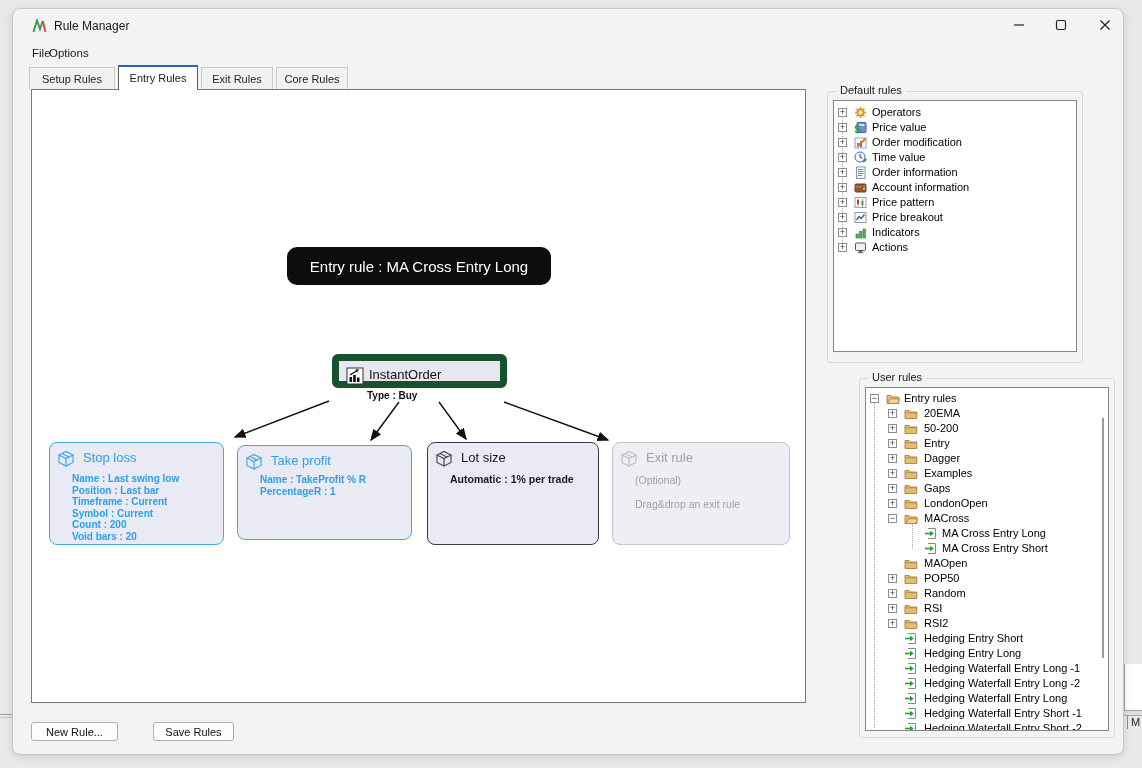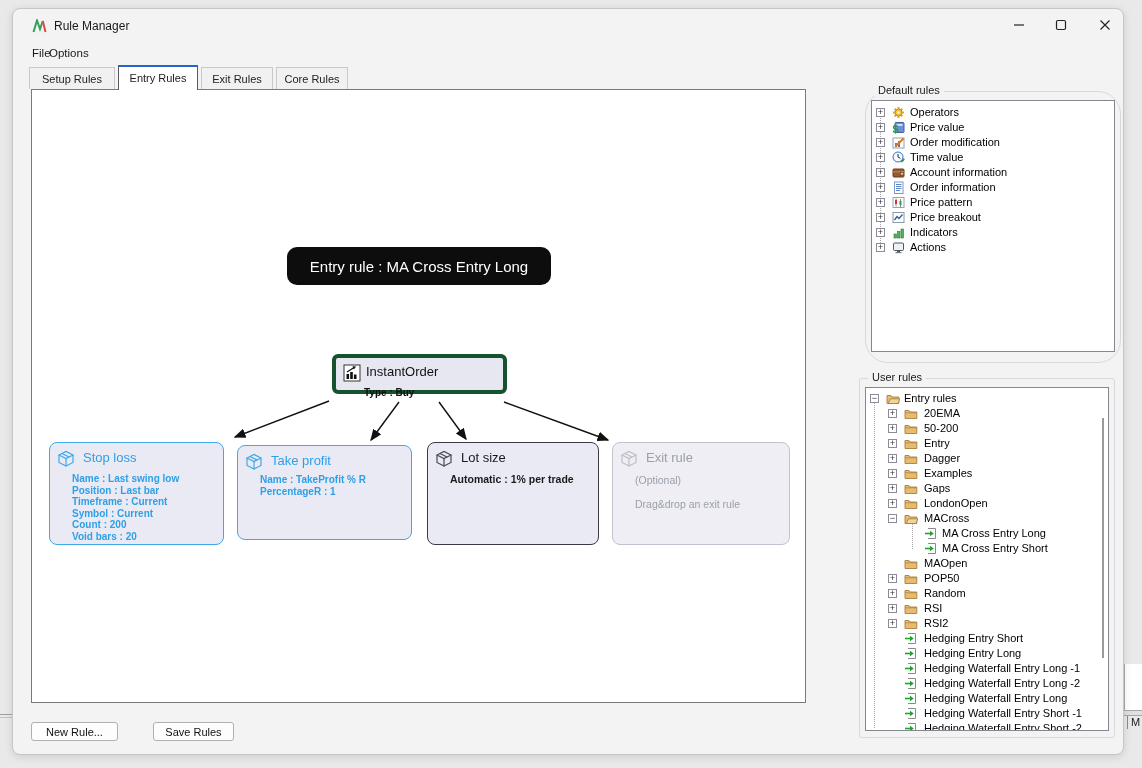--- a/index.html
+++ b/index.html
@@ -28,34 +28,34 @@
   
   .canvas{position:absolute;left:18px;top:80px;width:773px;height:612px;background:#fff;
           border:1px solid #7a7a7a;box-sizing:content-box;}
   .arrows{position:absolute;left:0;top:0;pointer-events:none;}
   .title-box{position:absolute;left:255px;top:157px;width:264px;height:38px;background:#0d0d0d;
              border-radius:10px;color:#fff;font-size:15px;display:flex;align-items:center;justify-content:center;}
   .node{position:absolute;box-sizing:border-box;border-radius:8px;background:#eaeaf4;}
   .node .ntitle{position:absolute;left:33px;top:7px;font-size:13px;}
   .node .cube{position:absolute;left:6px;top:6px;}
   .nlines{position:absolute;left:22px;top:30px;font-size:10px;font-weight:bold;line-height:11.5px;}
-  .node-instant{left:300px;top:264px;width:175px;height:40px;background:#e7e7f1;border:4px solid #14532d;border-radius:6px;}
+  .node-instant{left:300px;top:264px;width:175px;height:34px;background:#e7e7f1;border:7px solid #14532d;border-radius:6px;}
   .node-instant .ntitle{left:30px;top:6px;color:#111;}
   .node-instant .ndetail{position:absolute;left:28px;top:29px;font-size:10px;font-weight:bold;color:#111;}
   .node-stop{left:17px;top:352px;width:175px;height:103px;border:1px solid #3fa9e8;color:#2f9fe6;}
   .node-take{left:205px;top:355px;width:175px;height:95px;border:1px solid #3fa9e8;color:#2f9fe6;}
   .node-take .nlines{top:28px;}
   .node-lot{left:395px;top:352px;width:172px;height:103px;border:1px solid #3a3a44;color:#1a1a1a;}
   .node-lot .nlines{top:31px;font-size:10.5px;}
   .node-exit{left:580px;top:352px;width:178px;height:103px;border:1px solid #c3c3cf;background:#eeeef4;color:#9ba0ac;}
   .node-exit .l0{position:absolute;left:22px;top:31px;font-size:10.5px;}
   .node-exit .l1{position:absolute;left:22px;top:55px;font-size:10.5px;}
   
   .groupbox{position:absolute;border:1px solid #d9d9d9;border-radius:3px;}
-  .gb-default{left:852px;top:82px;width:254px;height:270px;border-radius:23px;}
+  .gb-default{left:814px;top:82px;width:254px;height:270px;}
   .gb-user{left:846px;top:369px;width:254px;height:358px;}
   .gb-label{position:absolute;left:8px;top:-8px;background:#f3f3f3;padding:0 4px;font-size:11px;color:#1a1a1a;}
   .listbox{position:absolute;left:5px;top:8px;width:244px;background:#fff;border:1px solid #828790;
            overflow:hidden;box-sizing:border-box;}
   .lb-default{height:252px;padding-top:4px;}
   .lb-user{height:344px;padding-top:3px;}
   .row{position:relative;height:15px;font-size:11px;white-space:nowrap;}
   .tlabel{display:block;line-height:15px;color:#000;}
   .d0 .tlabel{padding-left:38px;} .d1 .tlabel{padding-left:58px;} .d2 .tlabel{padding-left:76px;}
   .ticon{position:absolute;top:1px;} .d0 .ticon{left:20px;} .d1 .ticon{left:38px;} .d2 .ticon{left:58px;}
@@ -262,42 +262,42 @@
           <span class="ticon"><svg width="13" height="13">
                 <circle cx="6" cy="6" r="5" fill="#f4f8ff" stroke="#3a6fc0"></circle>
                 <path d="M6 3 V6 L8.3 7.3" stroke="#203050" fill="none"></path>
                 <path d="M9 10.8 a5.5 5.5 0 0 0 3-3.2" stroke="#2fa04a" stroke-width="2" fill="none"></path>
               </svg></span>
           <span class="tlabel">Time value</span>
         </div>
         <div class="row d0">
           <span class="exp plus"></span>
           <span class="ticon"><svg width="13" height="13">
-                <rect x="1" y="3" width="11" height="8" rx="1" fill="#9a5a30" stroke="#6a3a18"></rect>
-                <rect x="1" y="5" width="11" height="1.5" fill="#b87848"></rect>
-                <rect x="8.5" y="6.5" width="3" height="2.5" fill="#e8d0a0" stroke="#6a3a18" stroke-width="0.6"></rect>
-              </svg></span>
-          <span class="tlabel">Account information</span>
-        </div>
-        <div class="row d0">
-          <span class="exp plus"></span>
-          <span class="ticon"><svg width="13" height="13">
                 <rect x="2.5" y="1" width="8.5" height="11.5" fill="#fff" stroke="#7a96c8"></rect>
                 <g stroke="#5a82c8">
                   <line x1="4" y1="3.5" x2="9.5" y2="3.5"></line>
                   <line x1="4" y1="5.5" x2="9.5" y2="5.5"></line>
                   <line x1="4" y1="7.5" x2="9.5" y2="7.5"></line>
                   <line x1="4" y1="9.5" x2="8" y2="9.5"></line>
                 </g>
               </svg></span>
           <span class="tlabel">Order information</span>
         </div>
         <div class="row d0">
           <span class="exp plus"></span>
           <span class="ticon"><svg width="13" height="13">
+                <rect x="1" y="3" width="11" height="8" rx="1" fill="#9a5a30" stroke="#6a3a18"></rect>
+                <rect x="1" y="5" width="11" height="1.5" fill="#b87848"></rect>
+                <rect x="8.5" y="6.5" width="3" height="2.5" fill="#e8d0a0" stroke="#6a3a18" stroke-width="0.6"></rect>
+              </svg></span>
+          <span class="tlabel">Account information</span>
+        </div>
+        <div class="row d0">
+          <span class="exp plus"></span>
+          <span class="ticon"><svg width="13" height="13">
                 <rect x="1" y="1.5" width="11" height="10" fill="#fff" stroke="#9aa4ae"></rect>
                 <line x1="4" y1="2.5" x2="4" y2="10.5" stroke="#888"></line>
                 <rect x="3" y="4" width="2" height="4" fill="#d83030"></rect>
                 <line x1="8.5" y1="3" x2="8.5" y2="11" stroke="#888"></line>
                 <rect x="7.5" y="5" width="2" height="4" fill="#2fa04a"></rect>
               </svg></span>
           <span class="tlabel">Price pattern</span>
         </div>
         <div class="row d0">
           <span class="exp plus"></span>

